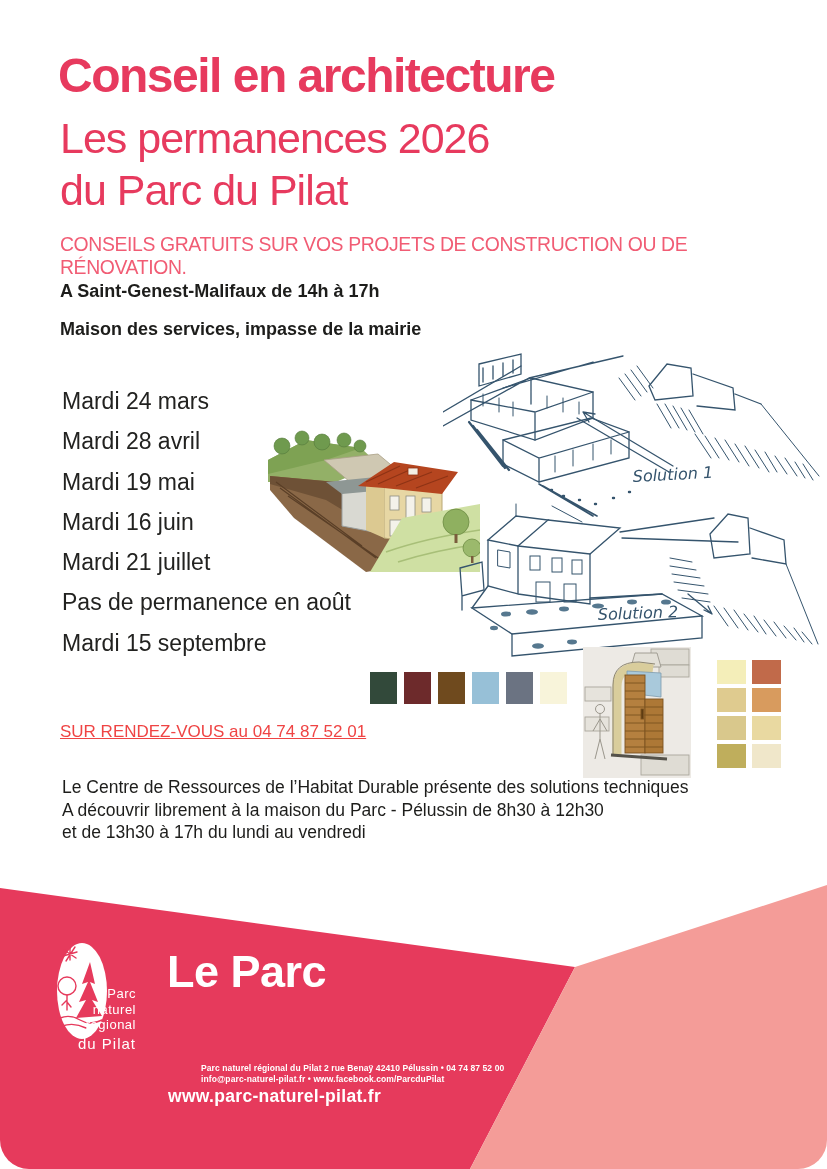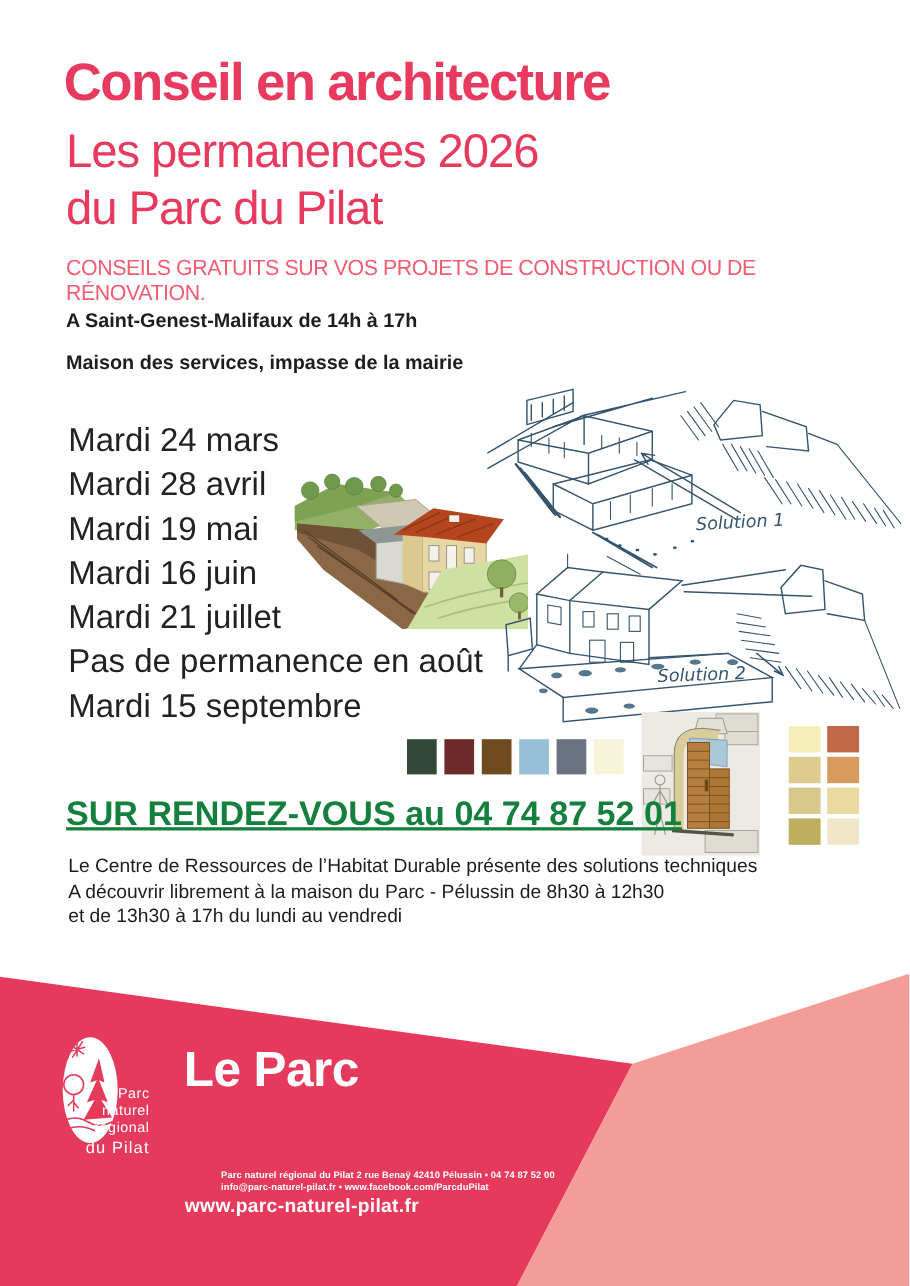--- a/index.html
+++ b/index.html
@@ -1,45 +1,45 @@
 <!DOCTYPE html>
 <html><head>
 <meta charset="utf-8">
 <style>
   html,body{margin:0;padding:0;background:#ffffff;}
   .page{
     position:relative;width:827px;height:1169px;overflow:hidden;
-    background:#ffffff;font-family:"Liberation Sans",sans-serif;color:#1d1d1b;
+    background:#ffffff;font-family:"Liberation Sans",sans-serif;color:#1d1d1b;border-radius:29px;
   }
   .abs{position:absolute;}
   
   .title{
     left:58px;top:48px;font-size:48px;font-weight:bold;letter-spacing:-1.5px;
     color:#e73a5e;
   }
   .subtitle{
     left:60px;top:112px;font-size:43px;font-weight:300;letter-spacing:-1px;
     color:#e73a5e;line-height:52px;
   }
   .tagline{
     left:60px;top:233px;font-size:20px;font-weight:400;color:#f15c74;
     letter-spacing:-0.4px;transform:scaleX(0.97);transform-origin:left;
   }
   .loc{left:60px;top:272px;font-size:18px;font-weight:bold;line-height:38px;color:#1d1d1b;}
   
-  .dates{left:62px;top:381px;font-size:30px;color:#222220;line-height:40.3px;}
+  .dates{left:62px;top:381px;font-size:23px;color:#222220;line-height:40.3px;}
   .dates div{height:40.3px;}
   
   .swatch-strip{left:370px;top:672px;display:flex;gap:7px;}
   .swatch-strip span{display:block;width:27px;height:32px;}
   
   .palette{left:717px;top:660px;display:grid;grid-template-columns:29px 29px;grid-auto-rows:24px;gap:4px 6px;}
   .palette span{display:block;}
   
-  .rdv{left:60px;top:722px;font-size:31px;font-weight:bold;text-decoration:underline;color:#15803d;}
+  .rdv{left:60px;top:722px;font-size:17px;font-weight:normal;text-decoration:underline;color:#ef4444;}
   .para{left:62px;top:776px;font-size:17.5px;line-height:22.6px;color:#1d1d1b;}
   
   .footer-svg{left:0;top:880px;}
   .logo-text{
     left:58px;top:986px;width:78px;text-align:right;color:#ffffff;
     font-size:13px;line-height:15.5px;letter-spacing:0.5px;
   }
   .logo-text .big{font-size:15px;margin-top:3px;letter-spacing:1px;}
   .headline{
     left:167px;top:946px;color:#ffffff;font-weight:bold;font-size:45px;

